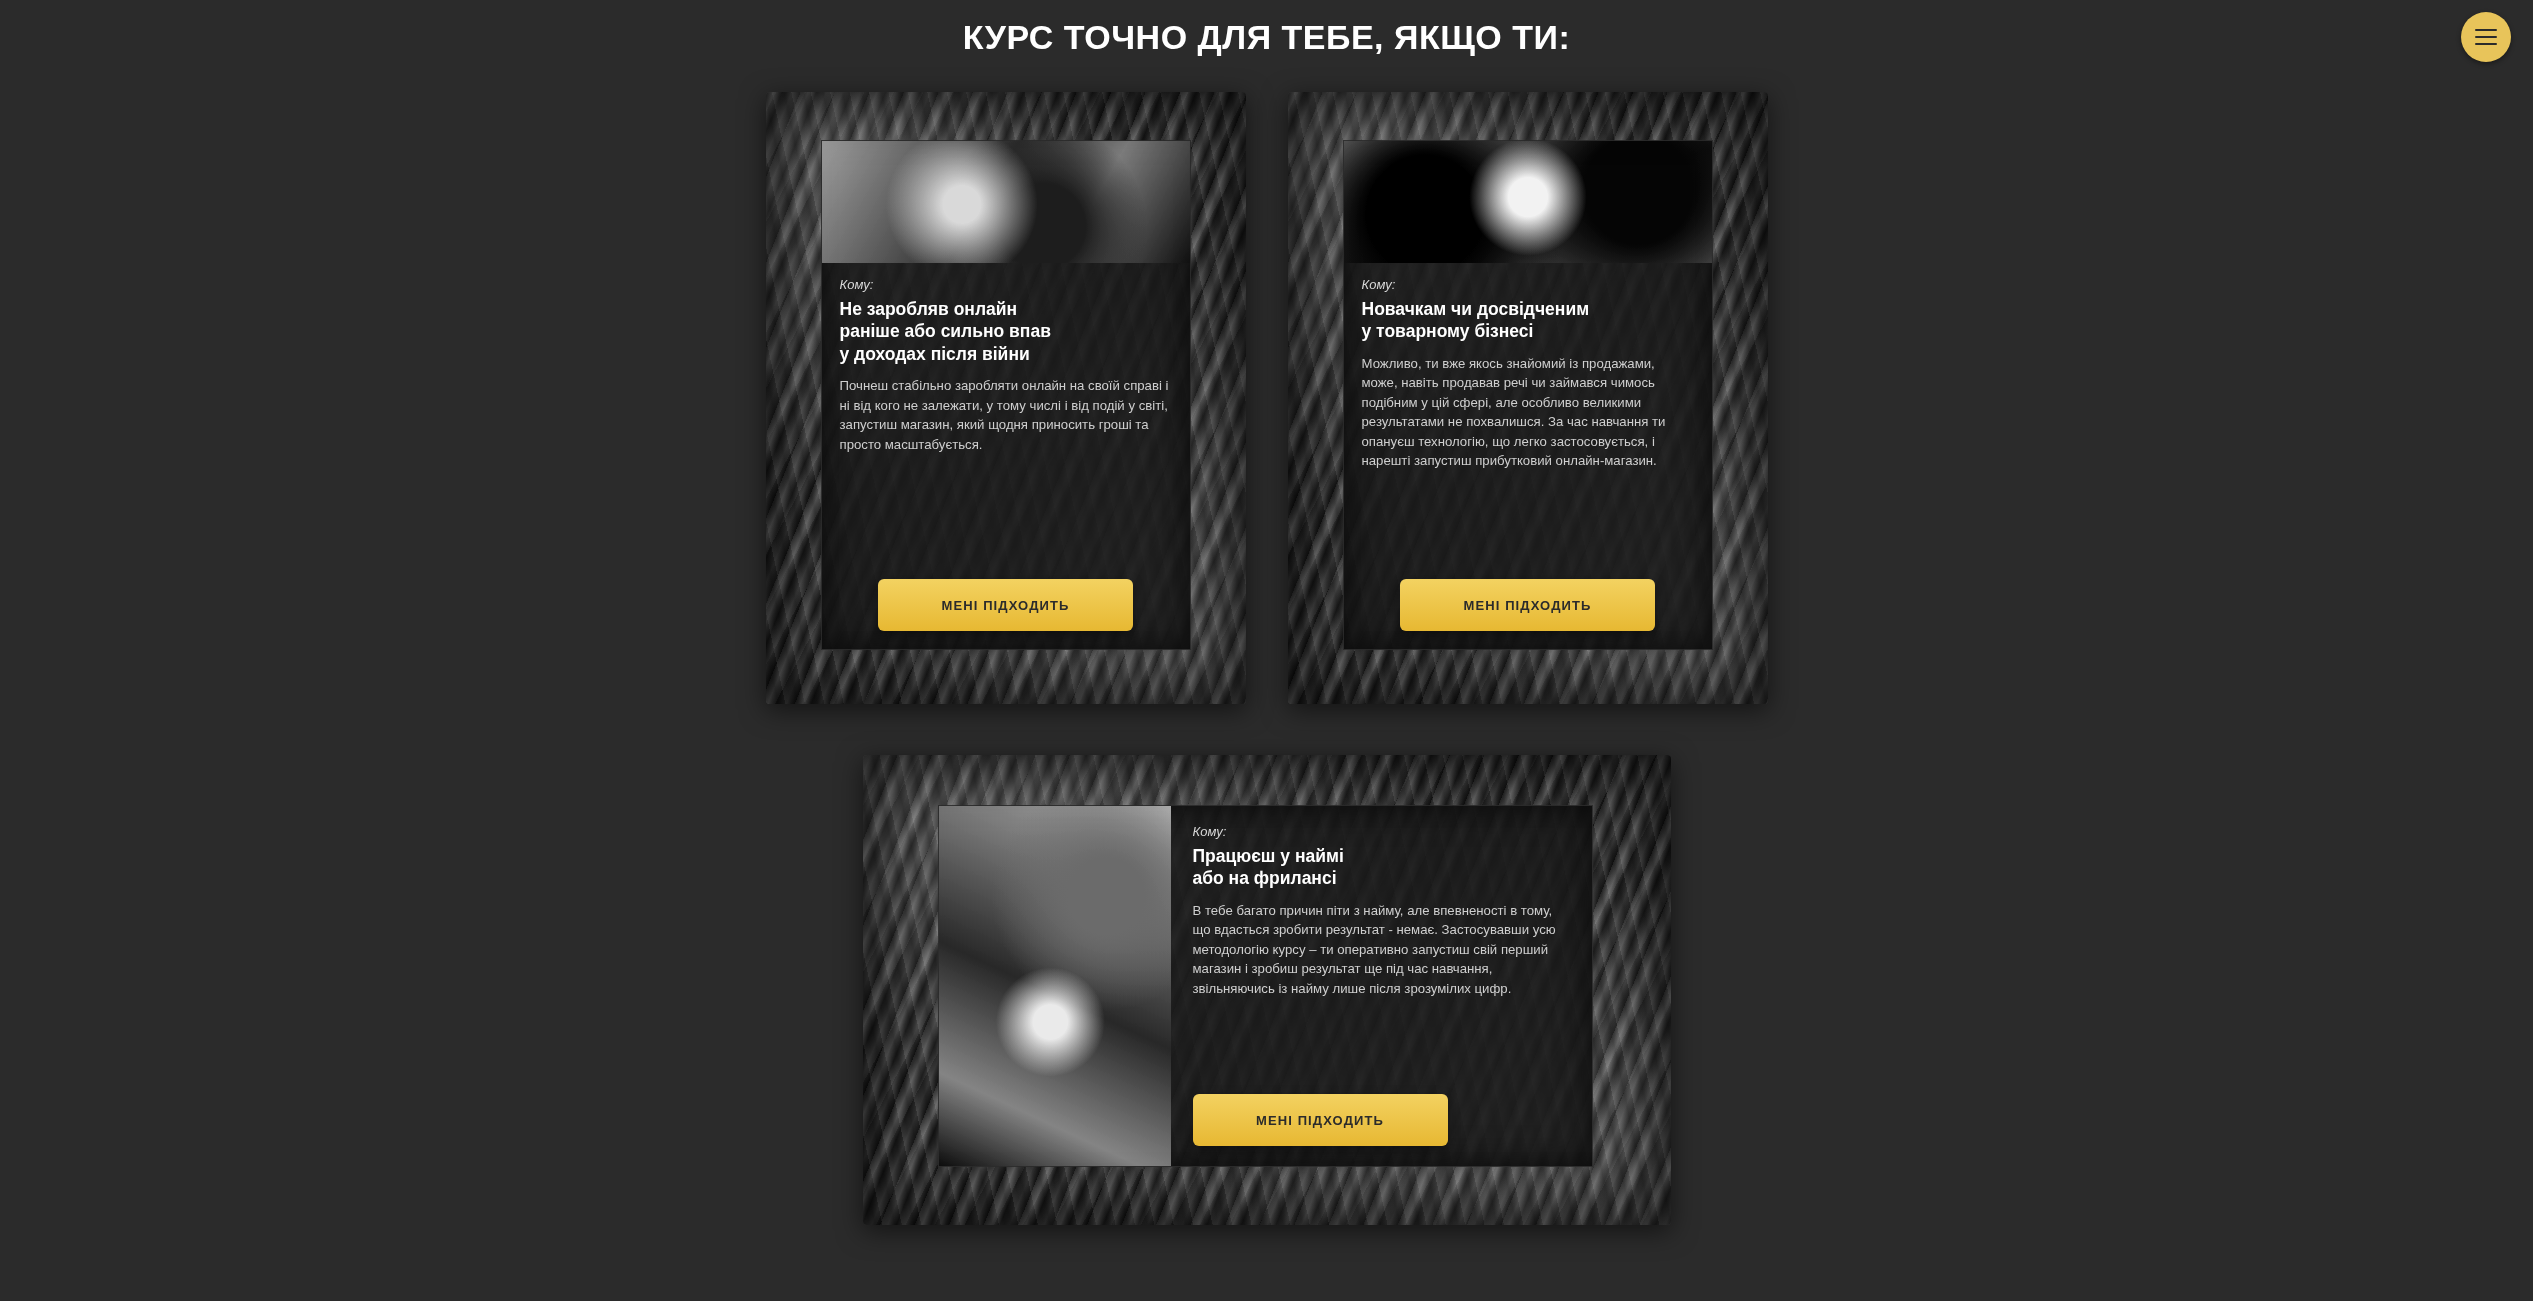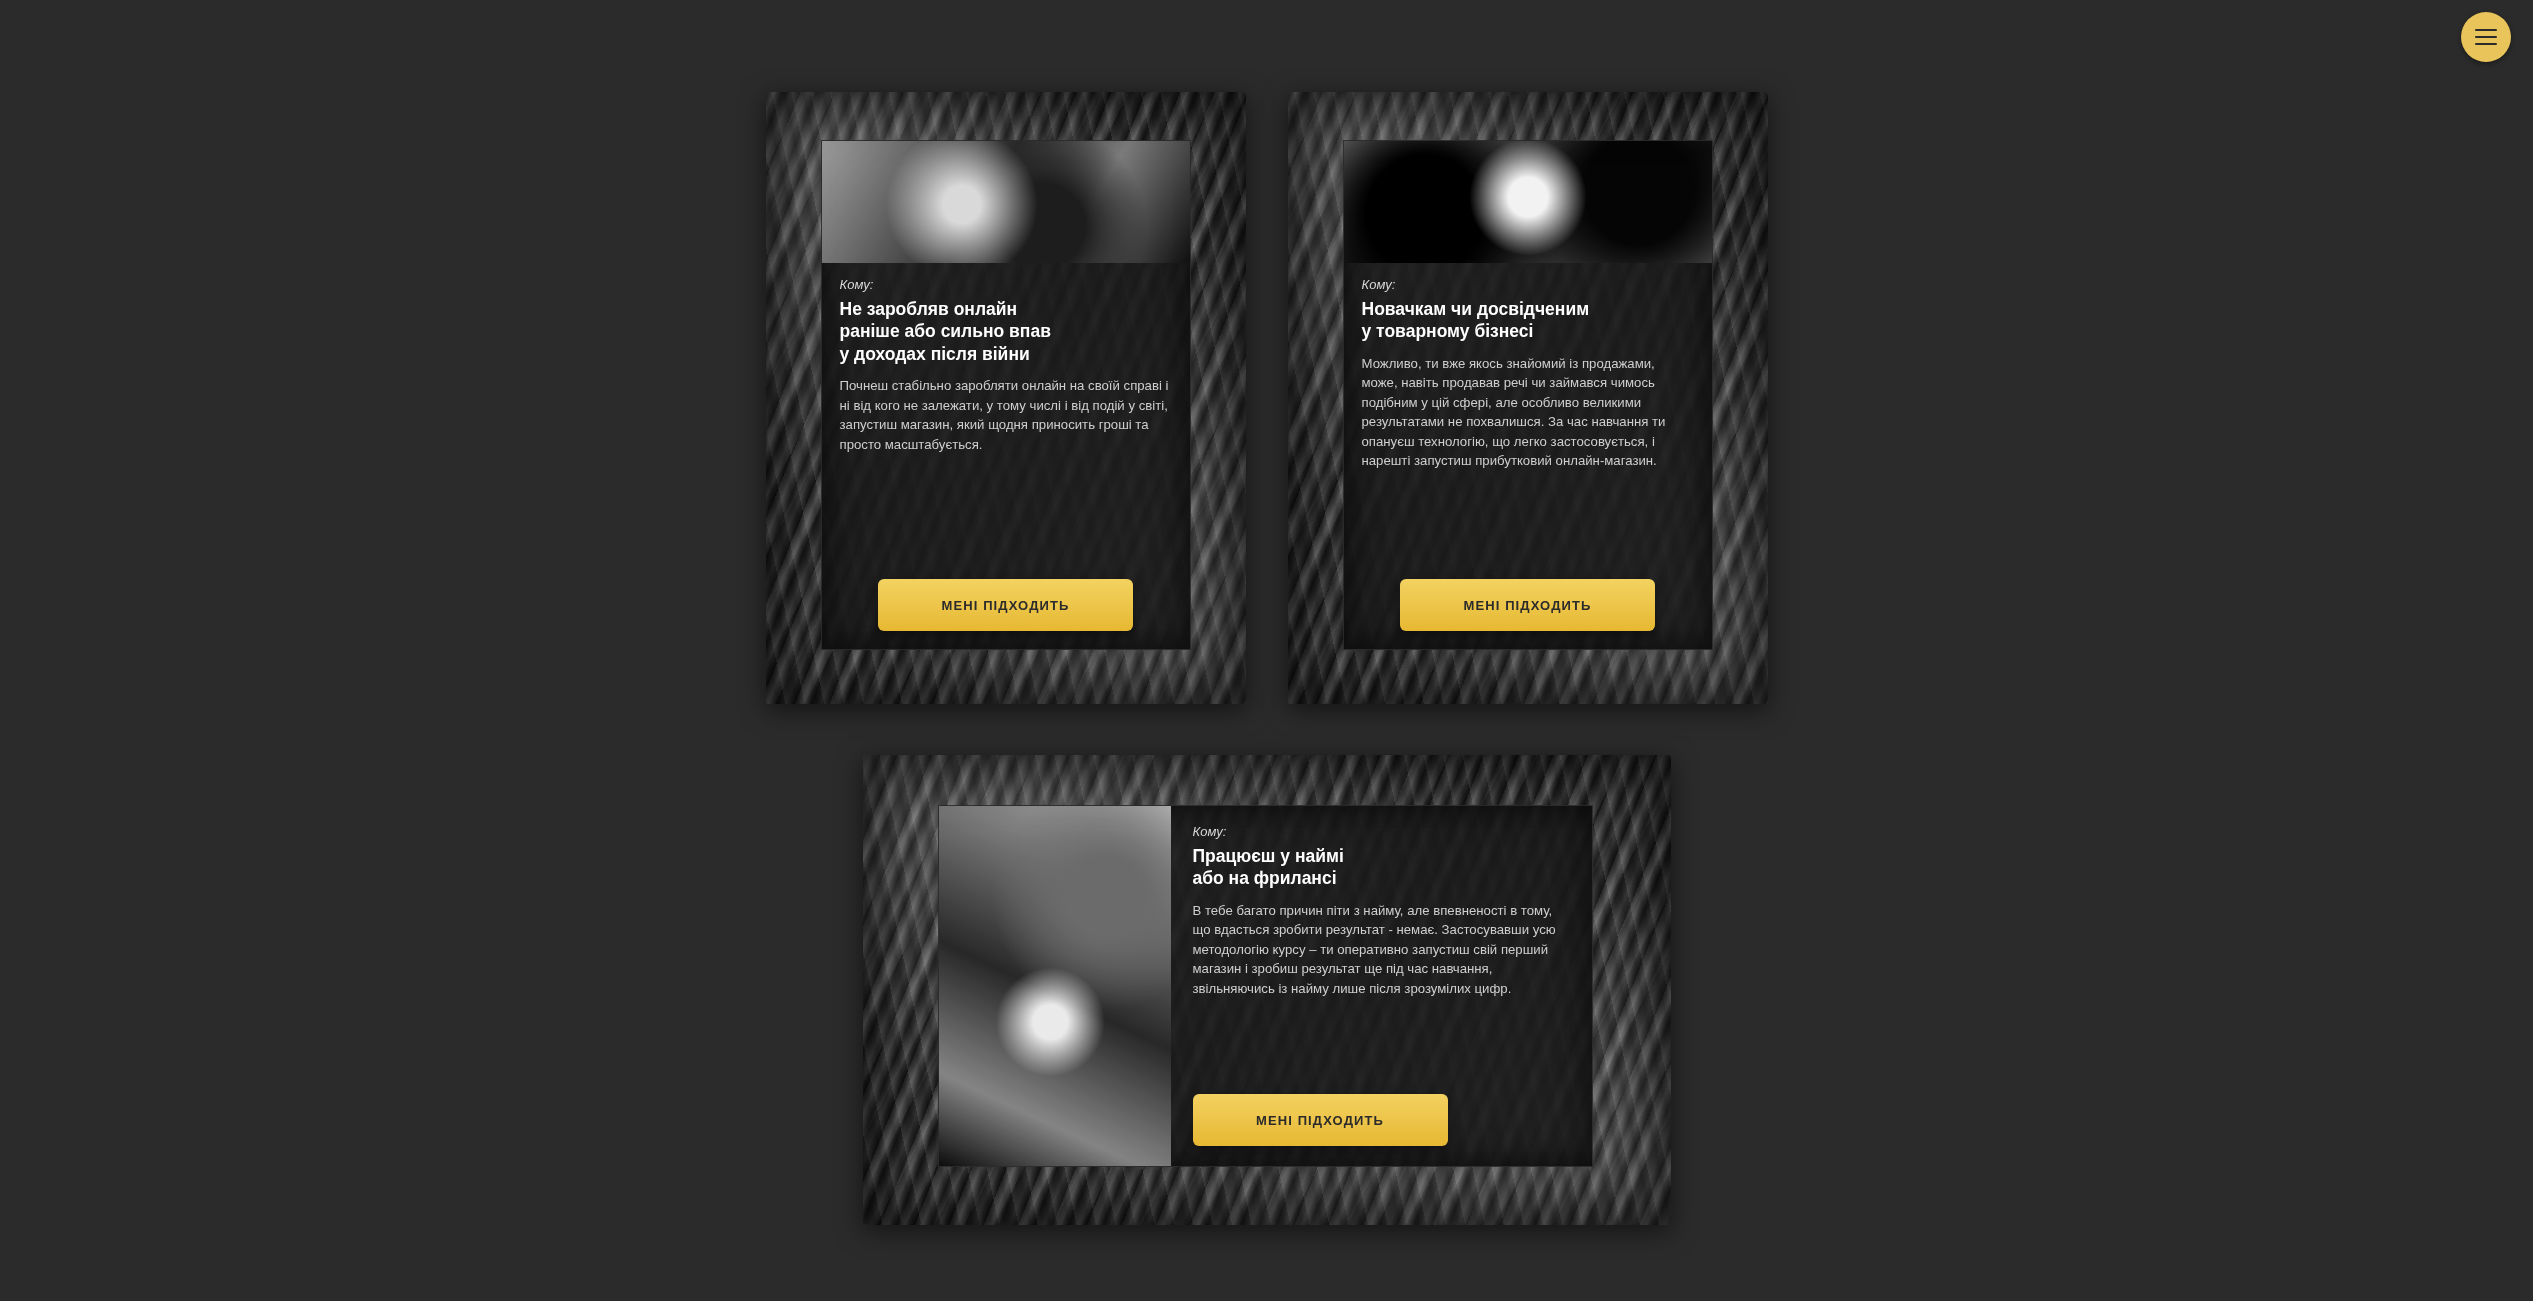--- a/index.html
+++ b/index.html
@@ -210,20 +210,21 @@
     bottom: 20px;
     width: 255px;
     height: 52px;
   }
 </style>
 </head>
 <body>
 
 <div class="page">
 
+  <h1 class="section-title">КУРС ТОЧНО ДЛЯ ТЕБЕ, ЯКЩО ТИ:</h1>
 
   <button class="menu-btn" aria-label="menu">
     <span></span>
     <span></span>
     <span></span>
   </button>
 
   <div class="cards-row">
 
     <div class="pouch pouch-a">

